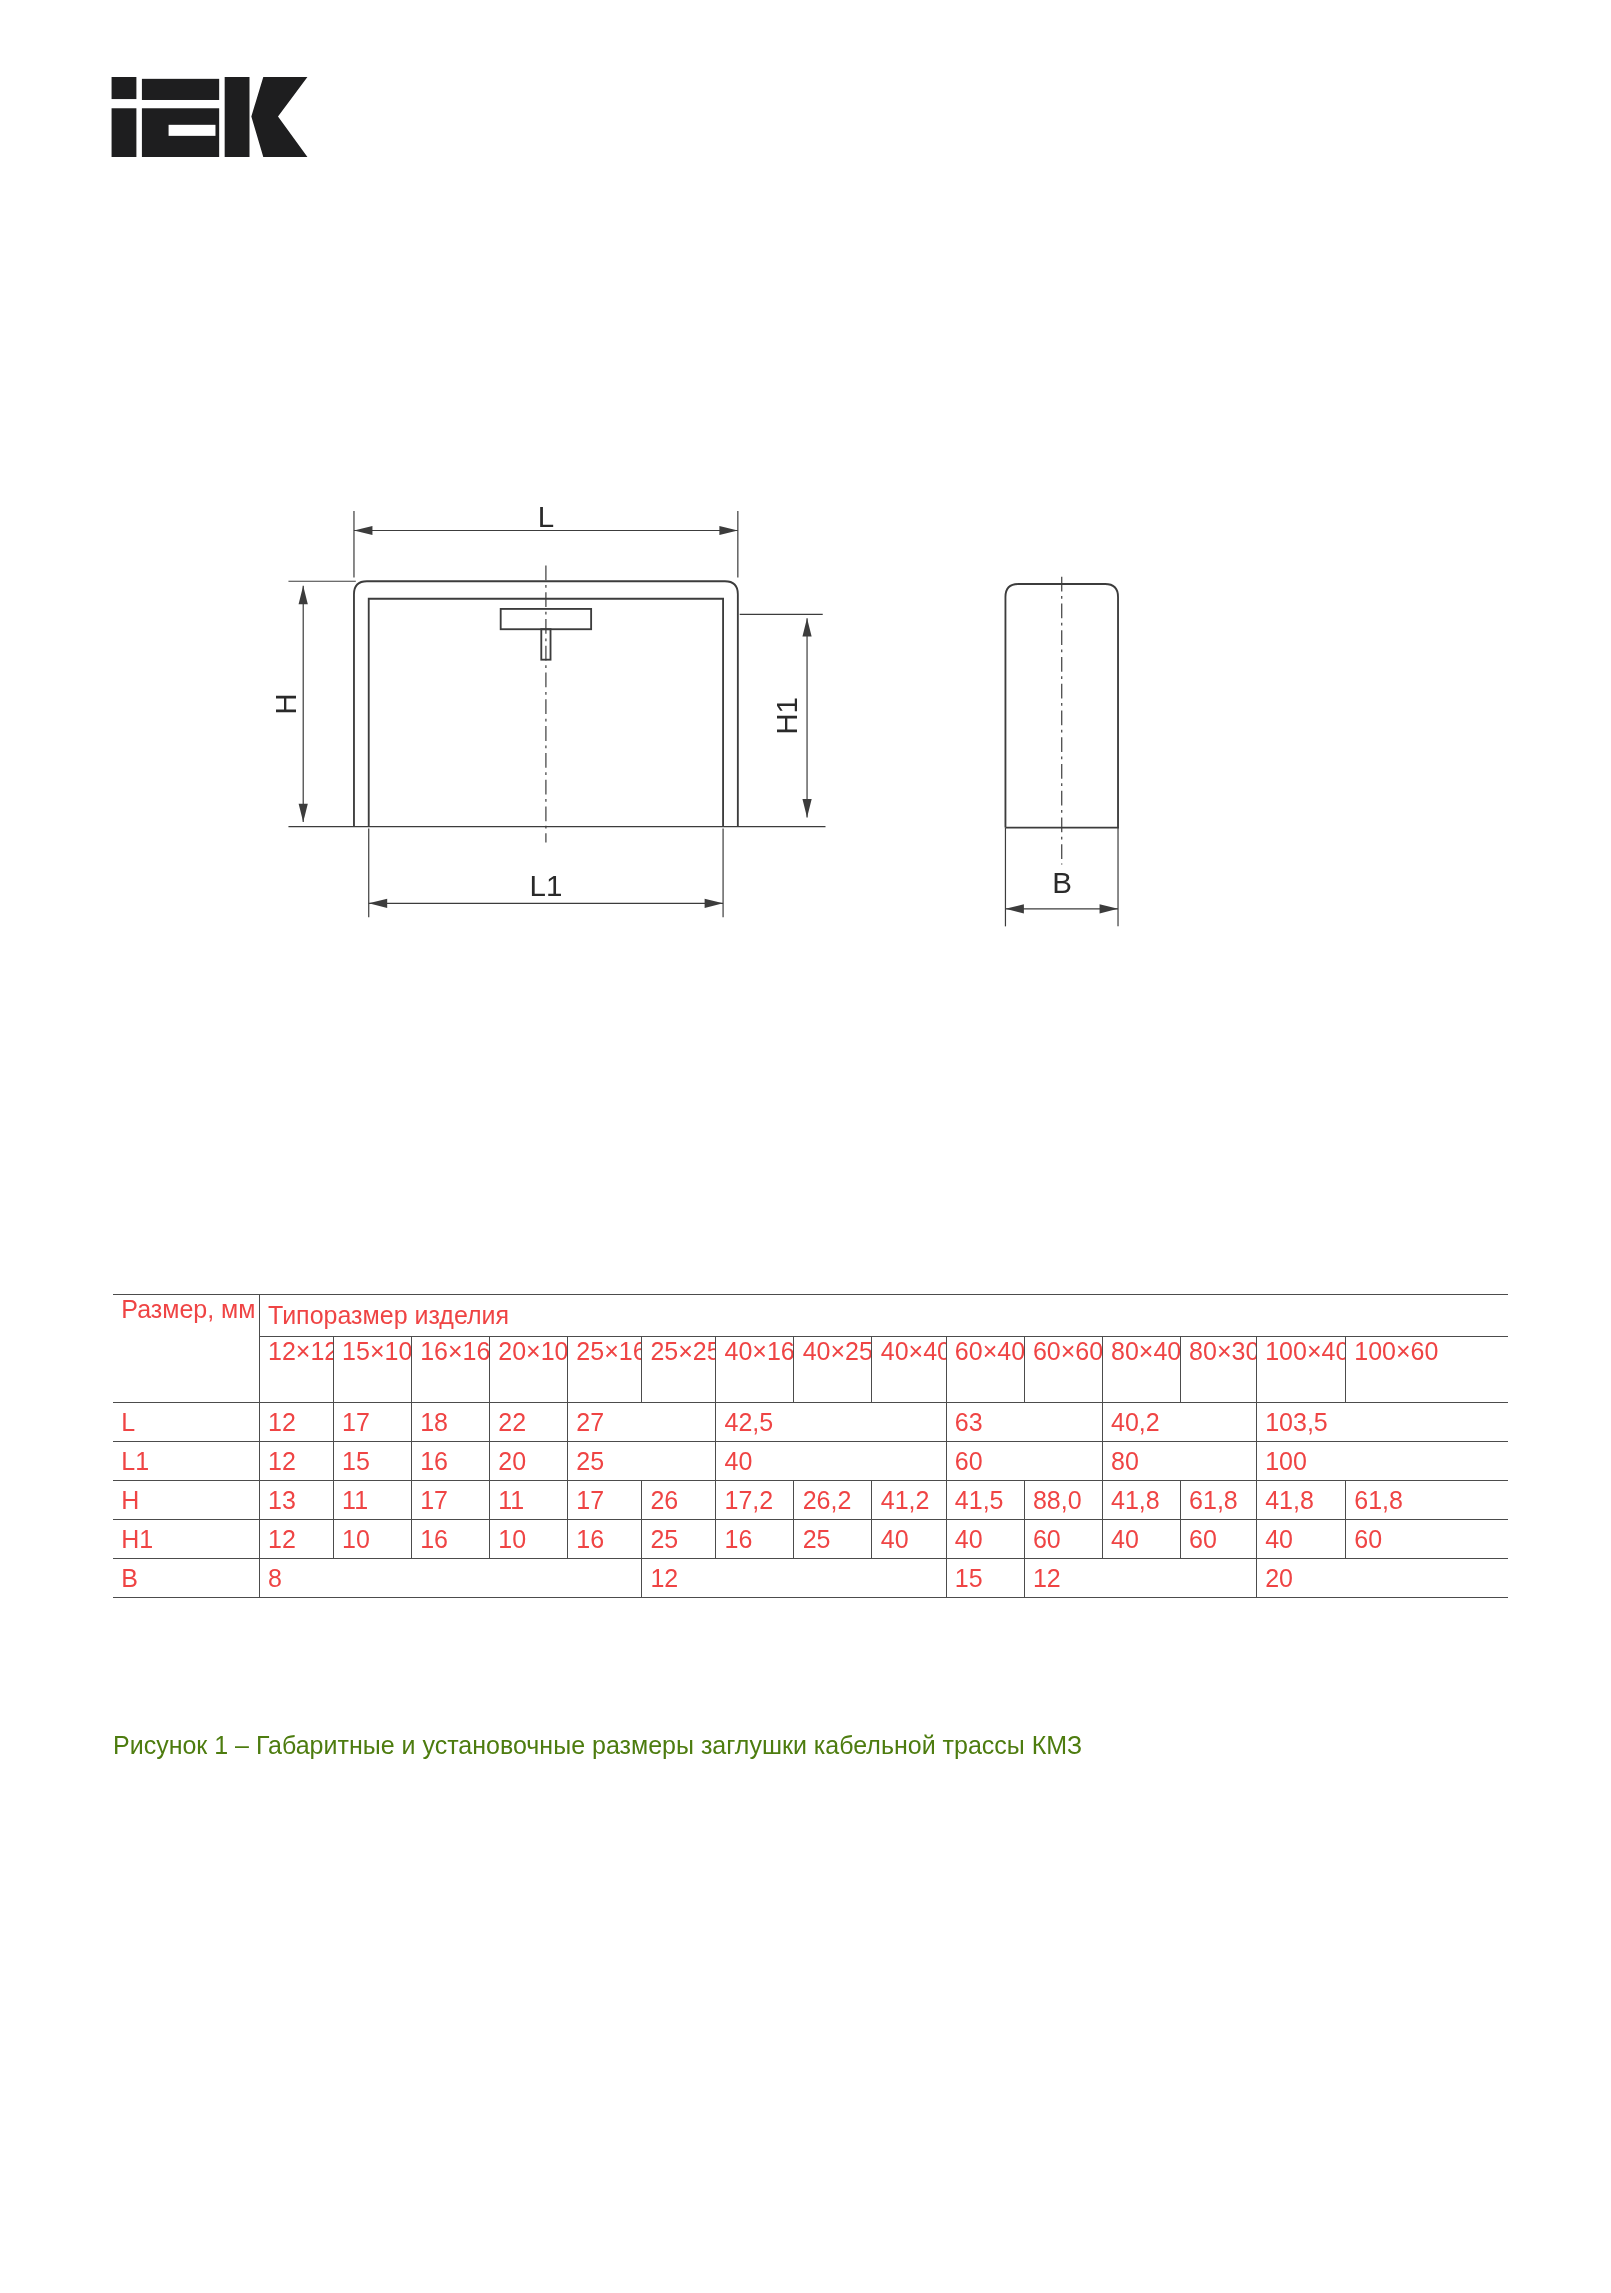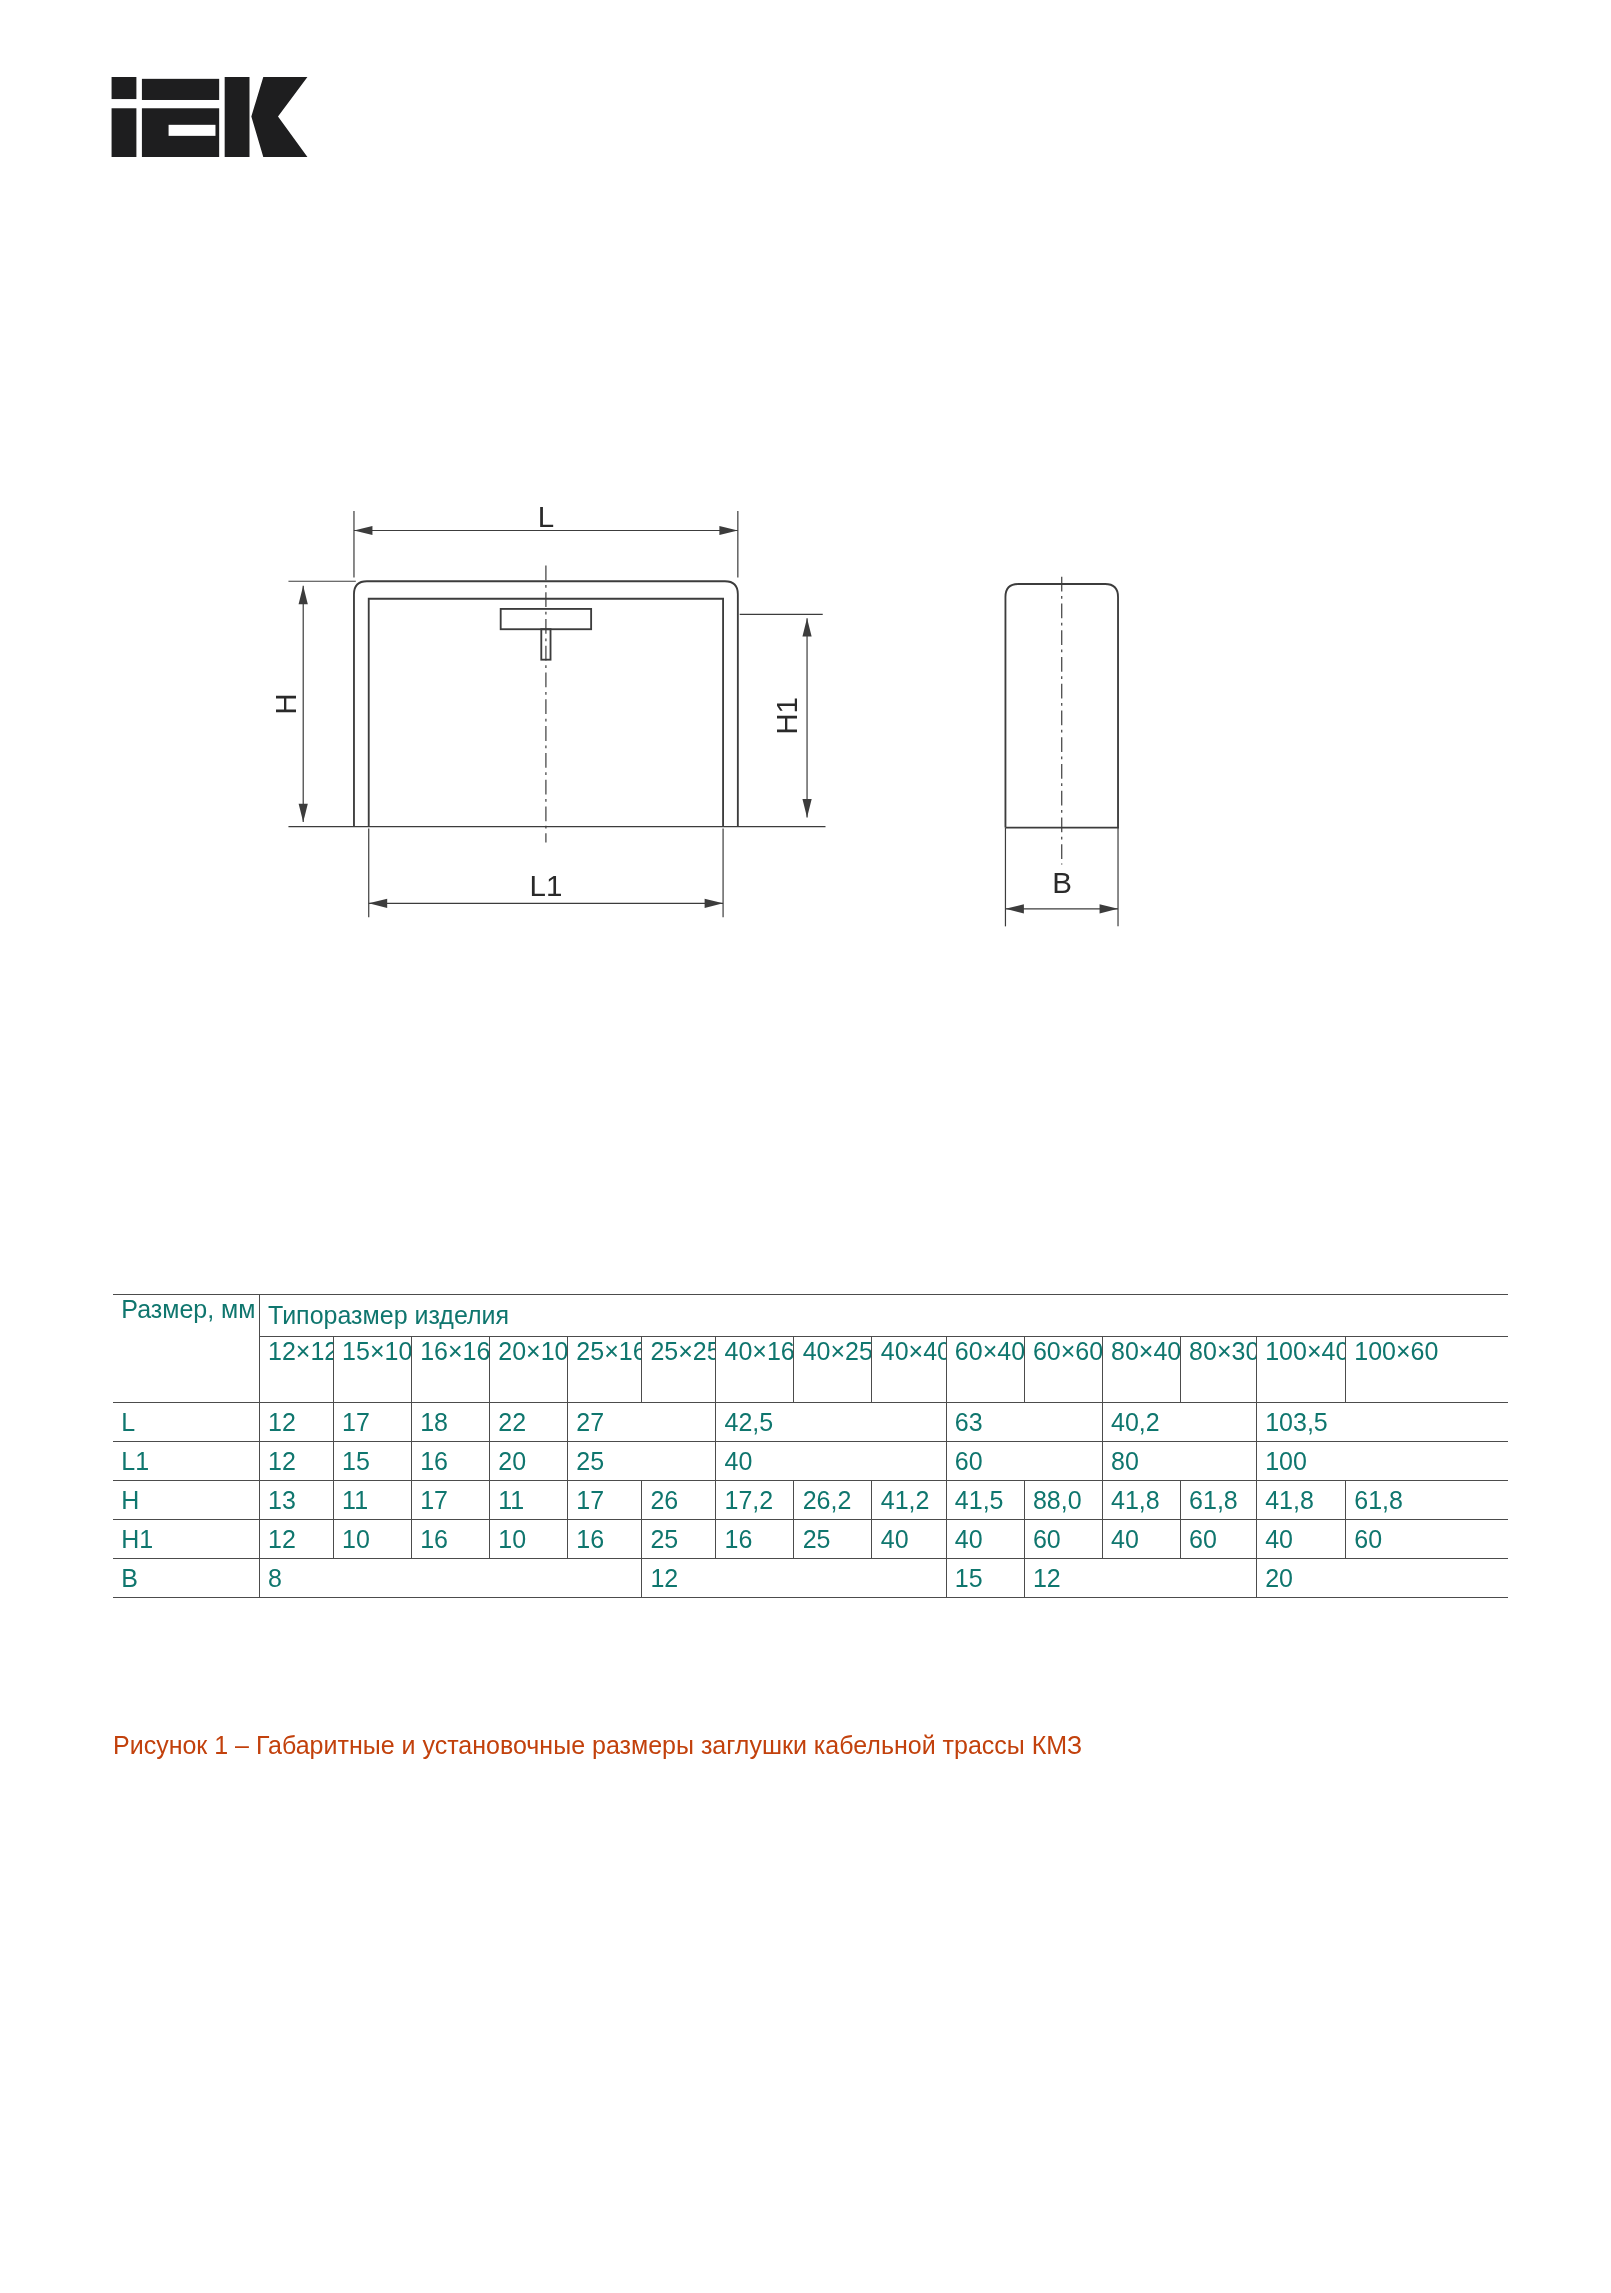--- a/index.html
+++ b/index.html
@@ -23,38 +23,38 @@
   .dimlabel.rot { transform:translate(-50%,-50%) rotate(-90deg); }
   .lbl-l  { left:288px; top:18.5px;  }
   .lbl-l1 { left:288px; top:388px; }
   .lbl-h  { left:28px;  top:206px; }
   .lbl-h1 { left:529px; top:218px; }
   .lbl-b  { left:804px; top:385px; }
   
   .dim-table {
     position:absolute; left:113px; top:1294px;
     width:1395px; border-collapse:collapse; table-layout:fixed;
-    font-size:25px; color:#0f766e;
+    font-size:25px; color:#ef4444;
   }
   .dim-table th, .dim-table td {
     border:1.8px solid #4c4c4c;
     font-weight:normal; text-align:left;
     padding:0 0 0 8.3px; box-sizing:border-box;
     overflow:hidden; white-space:nowrap;
   }
   .dim-table tr > *:first-child { border-left:none; }
   .dim-table tr > *:last-child  { border-right:none; }
   .corner-th { vertical-align:top; padding-top:7.4px; }
   .group-th  { height:42px; vertical-align:middle; }
   .size-th   { height:66px; vertical-align:top; padding-top:8.3px; }
   .dim-table tbody td, .dim-table tbody th { height:39px; vertical-align:middle; }
   
   .caption {
     position:absolute; left:113px; top:1731px;
-    font-size:25px; color:#c2410c; white-space:nowrap;
+    font-size:25px; color:#4d7c0f; white-space:nowrap;
   }
 </style>
 </head>
 <body>
 
 <div class="page">
 
   <div class="logo">
     <svg width="197" height="80" viewBox="0 0 213 87">
       <g fill="#1e1e1f">

